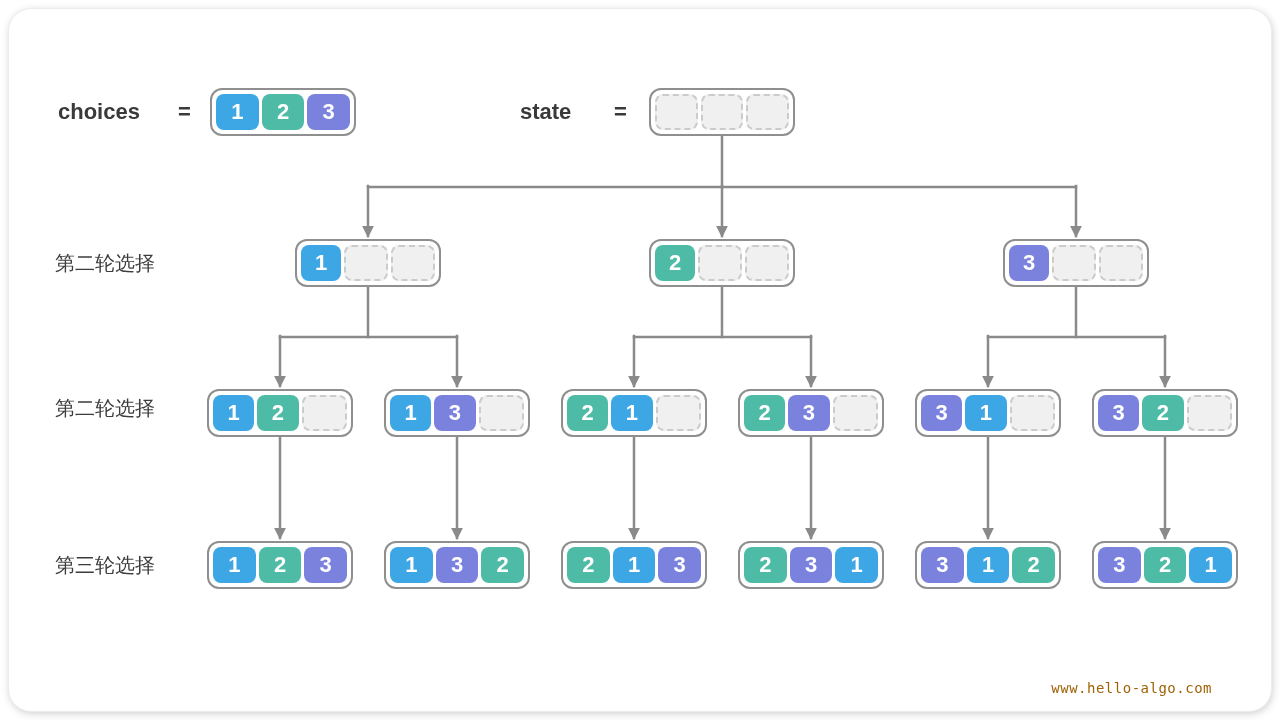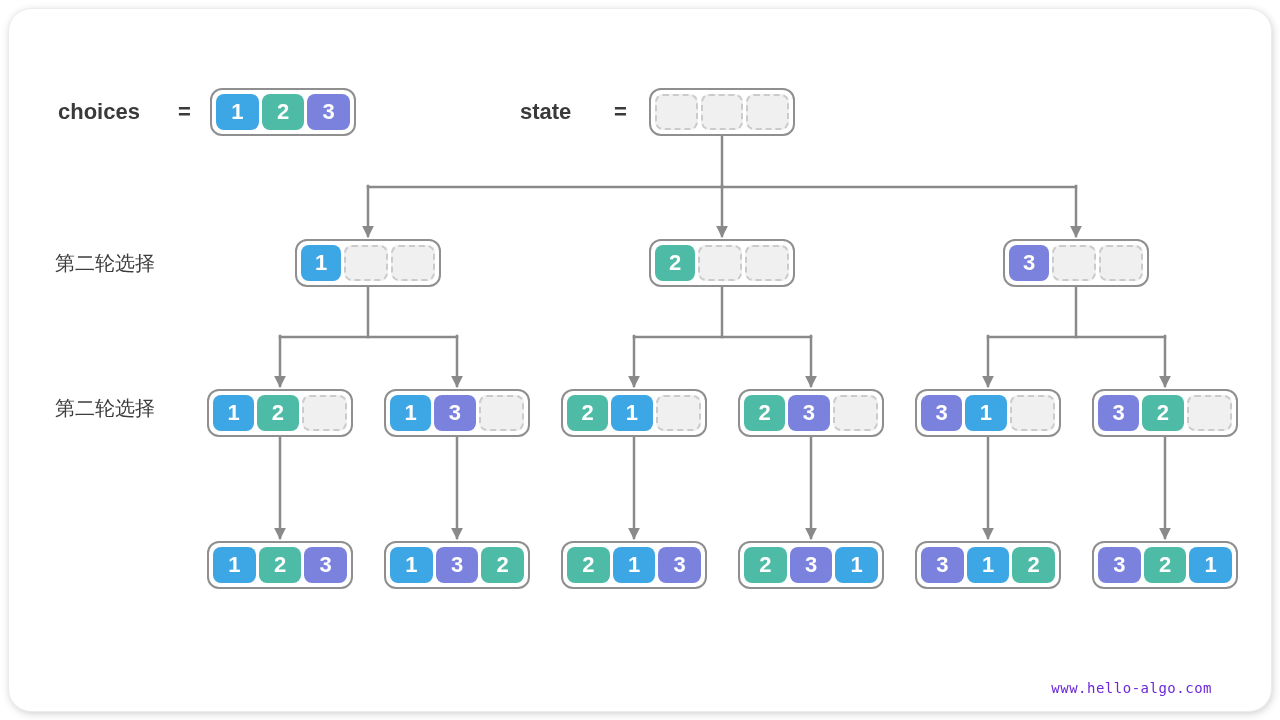--- a/index.html
+++ b/index.html
@@ -35,21 +35,21 @@
     display: flex; align-items: center; justify-content: center;
     font-family: "Liberation Sans", sans-serif; font-weight: bold;
     font-size: 22px; color: #ffffff;
   }
   .cell.empty {
     background: #f0f0f0; border: 2px dashed #cbcbcb; color: transparent;
   }
   .watermark {
     position: absolute; right: 68px; bottom: 24px;
     font-family: "DejaVu Sans Mono", monospace; font-size: 14px;
-    color: #6d28d9; letter-spacing: 0.5px;
+    color: #a16207; letter-spacing: 0.5px;
   }
 </style>
 </head>
 <body>
 
 <div class="canvas">
   <div class="card"></div>
 
   <svg class="connectors" width="1280" height="720" viewBox="0 0 1280 720">
     <defs>
@@ -98,20 +98,21 @@
   <span class="kw" style="left:520px; top:88px">state</span>
   <span class="kw" style="left:614px; top:88px">=</span>
   <div class="abox" style="left:649px; top:88px">
     <div class="cell empty"></div>
     <div class="cell empty"></div>
     <div class="cell empty"></div>
   </div>
 
   <span class="cn-label" style="left:55px; top:239px">第二轮选择</span>
   <span class="cn-label" style="left:55px; top:384px">第二轮选择</span>
+  <span class="cn-label" style="left:55px; top:541px">第三轮选择</span>
 
   <div class="abox" style="left:295px; top:239px">
     <div class="cell" style="background: rgb(61, 166, 229);">1</div>
     <div class="cell empty"></div>
     <div class="cell empty"></div>
   </div>
   <div class="abox" style="left:649px; top:239px">
     <div class="cell" style="background: rgb(77, 187, 165);">2</div>
     <div class="cell empty"></div>
     <div class="cell empty"></div>

